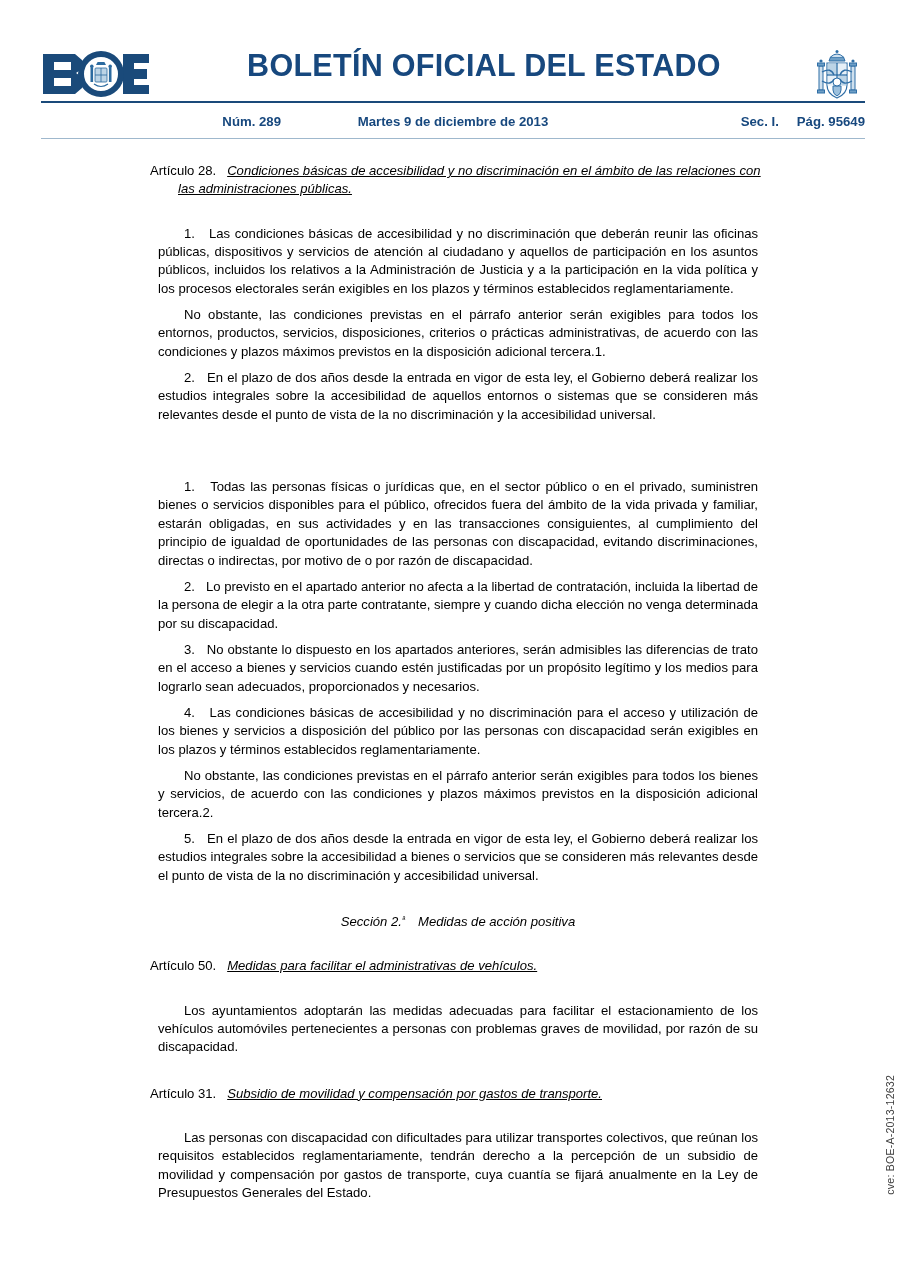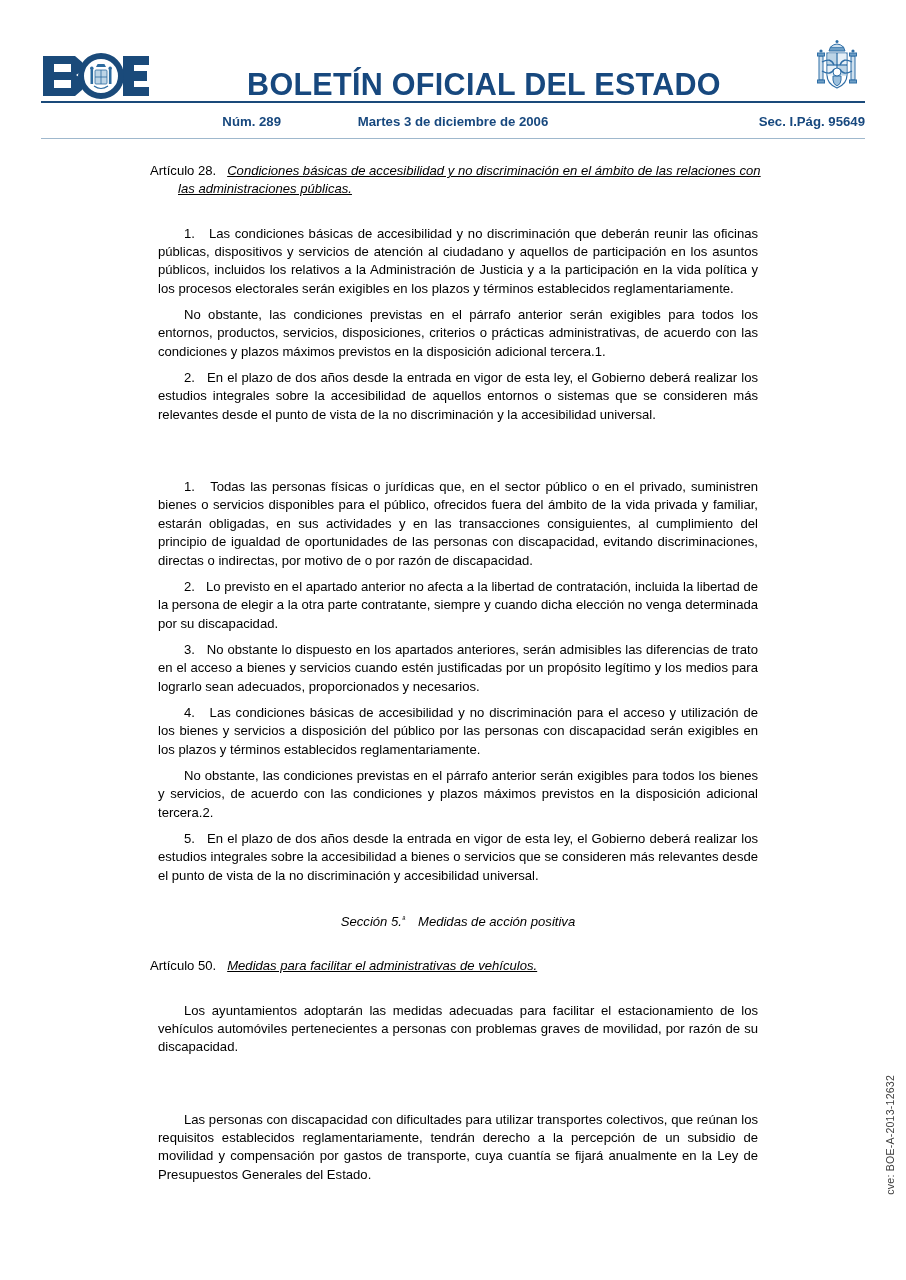--- a/index.html
+++ b/index.html
@@ -21,25 +21,25 @@
   .page {
     position: absolute;
     inset: 0;
     background: #ffffff;
   }
 
   
   .masthead {
     position: absolute;
     left: 41px;
-    top: 35px;
+    top: 48px;
     width: 824px;
     height: 67px;
     display: flex;
-    align-items: flex-end;
+    align-items: flex-start;
   }
 
   .boe-logo {
     width: 110px;
     height: 52px;
     flex: 0 0 110px;
     position: relative;
   }
   .boe-logo svg { display: block; }
 
@@ -100,20 +100,21 @@
   .hdr-date {
     flex: 1 1 auto;
     text-align: center;
   }
   .hdr-right {
     flex: 0 0 auto;
     width: 240px;
     text-align: right;
     display: flex;
     justify-content: flex-end;
+    gap: 18px;
   }
 
   
   .content {
     position: absolute;
     left: 150px;
     top: 162px;
     width: 616px;
     font-size: 13.1px;
     line-height: 18.35px;
@@ -253,21 +254,21 @@
           <path d="M43 33 q-9 5 -12 -2" stroke="#2f6ea6" stroke-width="1.4"></path>
         </g>
       </svg>
     </div>
   </div>
 
   <div class="rule-top"></div>
 
   <div class="header-bar">
     <div class="hdr-num">Núm. 289</div>
-    <div class="hdr-date">Martes 3 de diciembre de 2006</div>
+    <div class="hdr-date">Martes 9 de diciembre de 2013</div>
     <div class="hdr-right">
       <span>Sec. I.</span>
       <span>Pág. 95649</span>
     </div>
   </div>
 
   <div class="rule-bottom"></div>
 
   <div class="content">
 
@@ -293,33 +294,36 @@
     <p class="para indent-first"><span class="num-lead">3.</span>&nbsp;&nbsp;&nbsp;<span>No obstante lo dispuesto en los apartados anteriores, serán admisibles las diferencias de trato en el acceso a bienes y servicios cuando estén justificadas por un propósito legítimo y los medios para lograrlo sean adecuados, proporcionados y necesarios.</span></p>
 
     <p class="para indent-first"><span class="num-lead">4.</span>&nbsp;&nbsp;&nbsp;<span>Las condiciones básicas de accesibilidad y no discriminación para el acceso y utilización de los bienes y servicios a disposición del público por las personas con discapacidad serán exigibles en los plazos y términos establecidos reglamentariamente.</span></p>
 
     <p class="para indent-first"><span>No obstante, las condiciones previstas en el párrafo anterior serán exigibles para todos los bienes y servicios, de acuerdo con las condiciones y plazos máximos previstos en la disposición adicional tercera.2.</span></p>
 
     <p class="para indent-first"><span class="num-lead">5.</span>&nbsp;&nbsp;&nbsp;<span>En el plazo de dos años desde la entrada en vigor de esta ley, el Gobierno deberá realizar los estudios integrales sobre la accesibilidad a bienes o servicios que se consideren más relevantes desde el punto de vista de la no discriminación y accesibilidad universal.</span></p>
 
     <div class="sp-20"></div>
 
-    <p class="section-head"><span>Sección 5.</span><sup class="ord">ª</sup><span class="sec-sep"></span><span>Medidas de acción positiva</span></p>
+    <p class="section-head"><span>Sección 2.</span><sup class="ord">ª</sup><span class="sec-sep"></span><span>Medidas de acción positiva</span></p>
 
     <div class="sp-26"></div>
 
     <p class="art-head">
       <span class="art-label">Artículo 50.</span>&nbsp;&nbsp;&nbsp;<span class="art-title">Medidas para facilitar el administrativas de vehículos.</span>
     </p>
     <div class="sp-18"></div>
 
     <p class="para indent-first"><span>Los ayuntamientos adoptarán las medidas adecuadas para facilitar el estacionamiento de los vehículos automóviles pertenecientes a personas con problemas graves de movilidad, por razón de su discapacidad.</span></p>
 
     <div class="sp-20"></div>
 
+    <p class="art-head">
+      <span class="art-label">Artículo 31.</span>&nbsp;&nbsp;&nbsp;<span class="art-title">Subsidio de movilidad y compensación por gastos de transporte.</span>
+    </p>
     <div class="sp-18"></div>
 
     <p class="para indent-first"><span>Las personas con discapacidad con dificultades para utilizar transportes colectivos, que reúnan los requisitos establecidos reglamentariamente, tendrán derecho a la percepción de un subsidio de movilidad y compensación por gastos de transporte, cuya cuantía se fijará anualmente en la Ley de Presupuestos Generales del Estado.</span></p>
 
   </div>
 
   <div class="cve">cve: BOE-A-2013-12632</div>
 
 </div>
 

